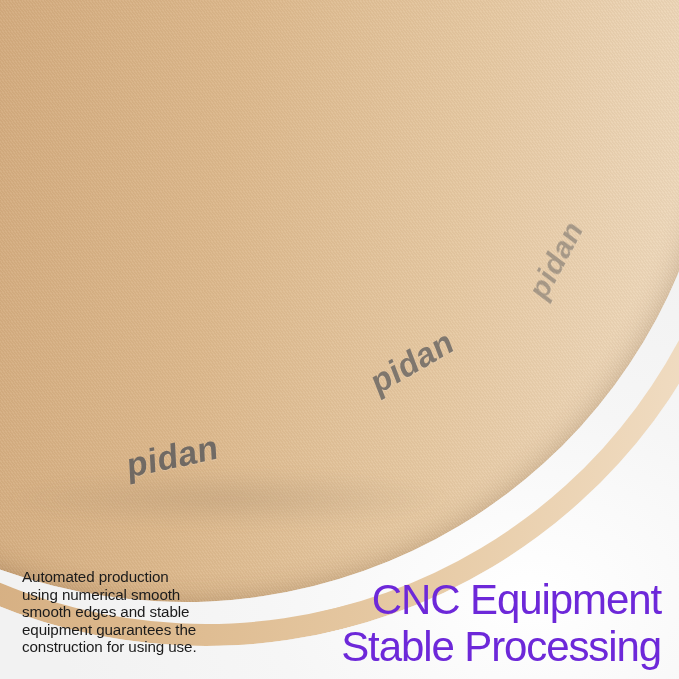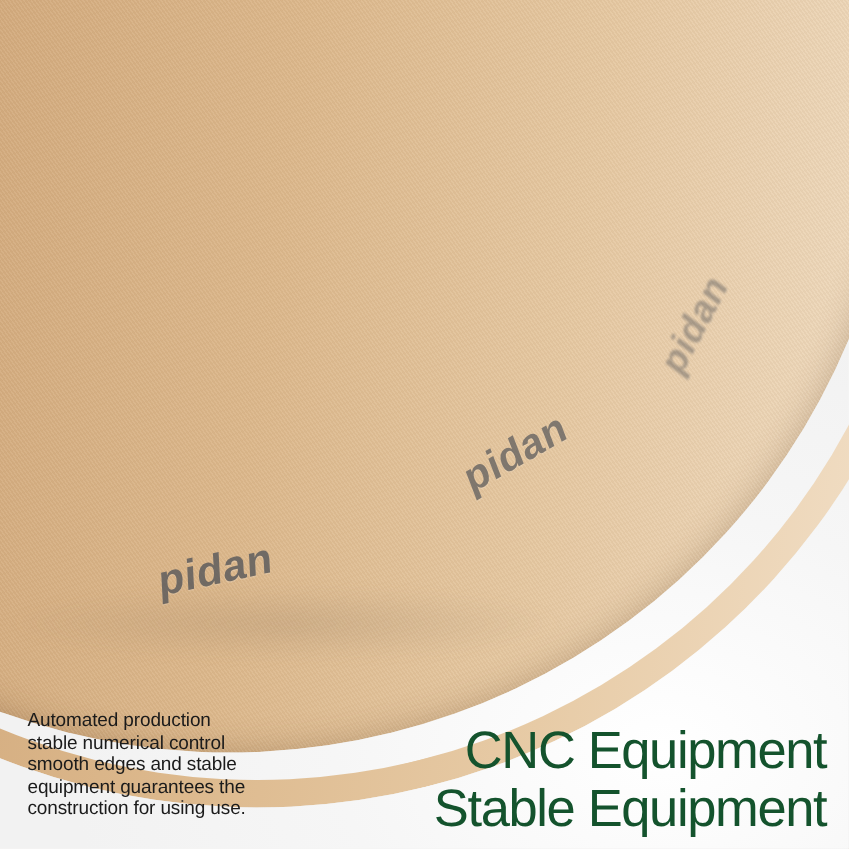--- a/index.html
+++ b/index.html
@@ -135,21 +135,21 @@
     line-height:17.6px;
     letter-spacing:-.1px;
   }
   .body-copy p{margin:0;}
 
   .headline{
     position:absolute;
     right:18px; top:576px;
     width:420px;
     text-align:right;
-    color:#14532d;
+    color:#6d28d9;
     font-size:42px;
     line-height:47px;
     letter-spacing:-1.1px;
     font-weight:400;
   }
   .headline .hl{display:block;}
 </style>
 </head>
 <body>
 
@@ -246,24 +246,24 @@
   <div class="brand" id="brand0">pidan</div>
   <div class="brand" id="brand1">pidan</div>
   <div class="brand" id="brand2">pidan</div>
 
   <div style="position:absolute;left:-40px;top:470px;width:640px;height:90px;
               background:radial-gradient(ellipse 50% 46% at 42% 32%, rgba(120,100,80,.16) 0%, rgba(120,100,80,0) 70%);
               filter:blur(6px);pointer-events:none;"></div>
 
   <div class="body-copy">
     <p>Automated production</p>
-    <p>stable numerical control</p>
+    <p>using numerical smooth</p>
     <p>smooth edges and stable</p>
     <p>equipment guarantees the</p>
     <p>construction for using use.</p>
   </div>
 
   <div class="headline">
     <span class="hl">CNC Equipment</span>
-    <span class="hl">Stable Equipment</span>
+    <span class="hl">Stable Processing</span>
   </div>
 
 </div>
 
 </body></html>

